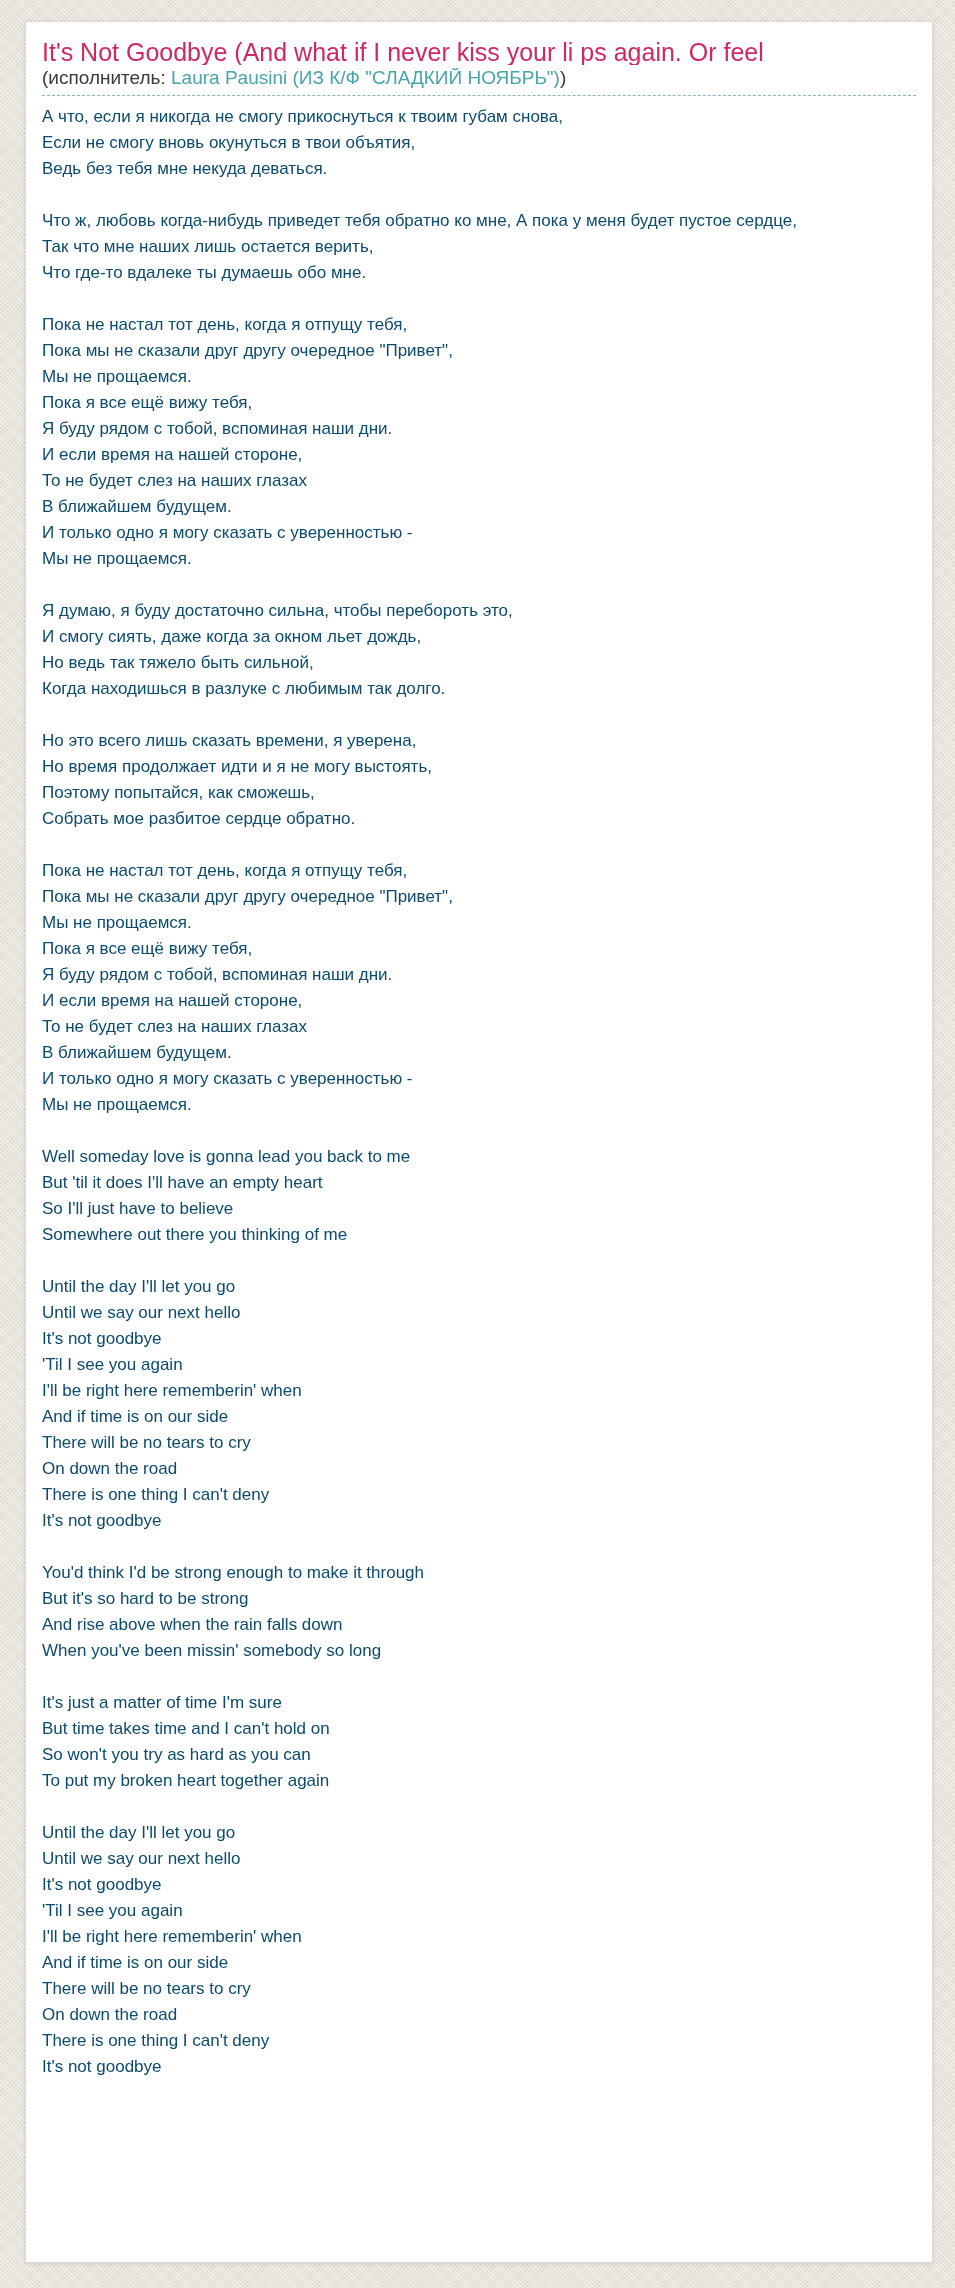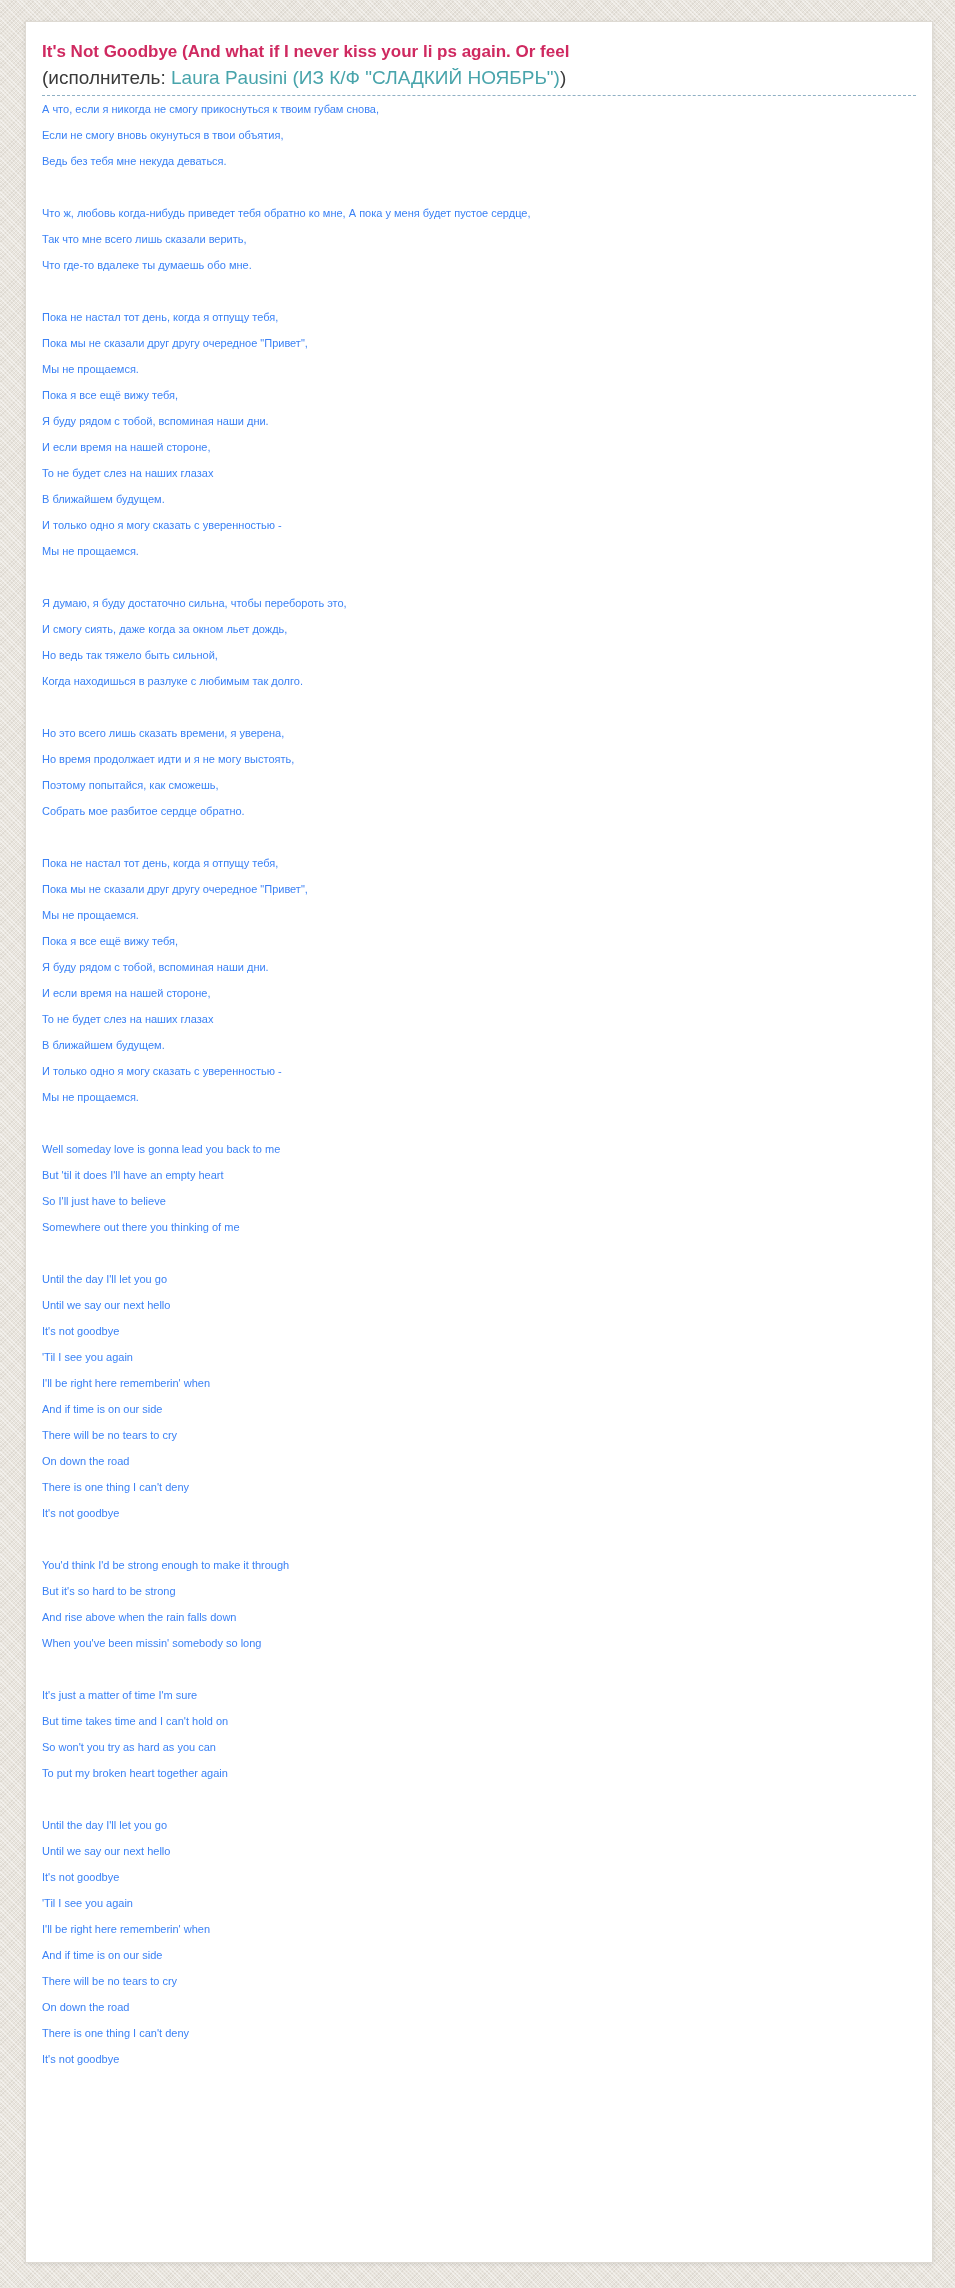--- a/index.html
+++ b/index.html
@@ -25,46 +25,47 @@
     min-height: 2242px;
     box-sizing: border-box;
     background: #ffffff;
     border: 1px solid #dedad3;
     box-shadow: 0 1px 4px rgba(0,0,0,.10);
     padding: 17px 16px 28px 16px;
     overflow: hidden;
   }
   .title {
     margin: 0;
-    font-size: 17px;
+    font-size: 25px;
     line-height: 26px;
-    font-weight: 700;
+    font-weight: 400;
     color: #cf2960;
     white-space: nowrap;
     overflow: hidden;
   }
   .artist {
     margin-top: 3px;
     font-size: 19px;
     line-height: 19px;
     color: #3a3a3a;
     padding-bottom: 8px;
     border-bottom: 1px dashed #8fb0c4;
     white-space: nowrap;
     overflow: hidden;
   }
   .artist-link {
     color: #48a4ab;
     text-decoration: none;
     cursor: pointer;
   }
   .lyrics {
-    font-size: 11px;
+    margin-top: 8px;
+    font-size: 17px;
     line-height: 26px;
-    color: #3b82f6;
+    color: #0c4a6e;
   }
   .stanza {
     margin: 0 0 26px 0;
     padding: 0;
   }
   .stanza:last-child {
     margin-bottom: 0;
   }
   .line {
     height: 26px;
@@ -82,21 +83,21 @@
       <span>(исполнитель: </span><a class="artist-link">Laura Pausini (ИЗ К/Ф "СЛАДКИЙ НОЯБРЬ")</a><span>)</span>
     </div>
     <div class="lyrics">
         <div class="stanza">
           <div class="line">А что, если я никогда не смогу прикоснуться к твоим губам снова,</div>
           <div class="line">Если не смогу вновь окунуться в твои объятия,</div>
           <div class="line">Ведь без тебя мне некуда деваться.</div>
         </div>
         <div class="stanza">
           <div class="line">Что ж, любовь когда-нибудь приведет тебя обратно ко мне, А пока у меня будет пустое сердце,</div>
-          <div class="line">Так что мне всего лишь сказали верить,</div>
+          <div class="line">Так что мне наших лишь остается верить,</div>
           <div class="line">Что где-то вдалеке ты думаешь обо мне.</div>
         </div>
         <div class="stanza">
           <div class="line">Пока не настал тот день, когда я отпущу тебя,</div>
           <div class="line">Пока мы не сказали друг другу очередное "Привет",</div>
           <div class="line">Мы не прощаемся.</div>
           <div class="line">Пока я все ещё вижу тебя,</div>
           <div class="line">Я буду рядом с тобой, вспоминая наши дни.</div>
           <div class="line">И если время на нашей стороне,</div>
           <div class="line">То не будет слез на наших глазах</div>

